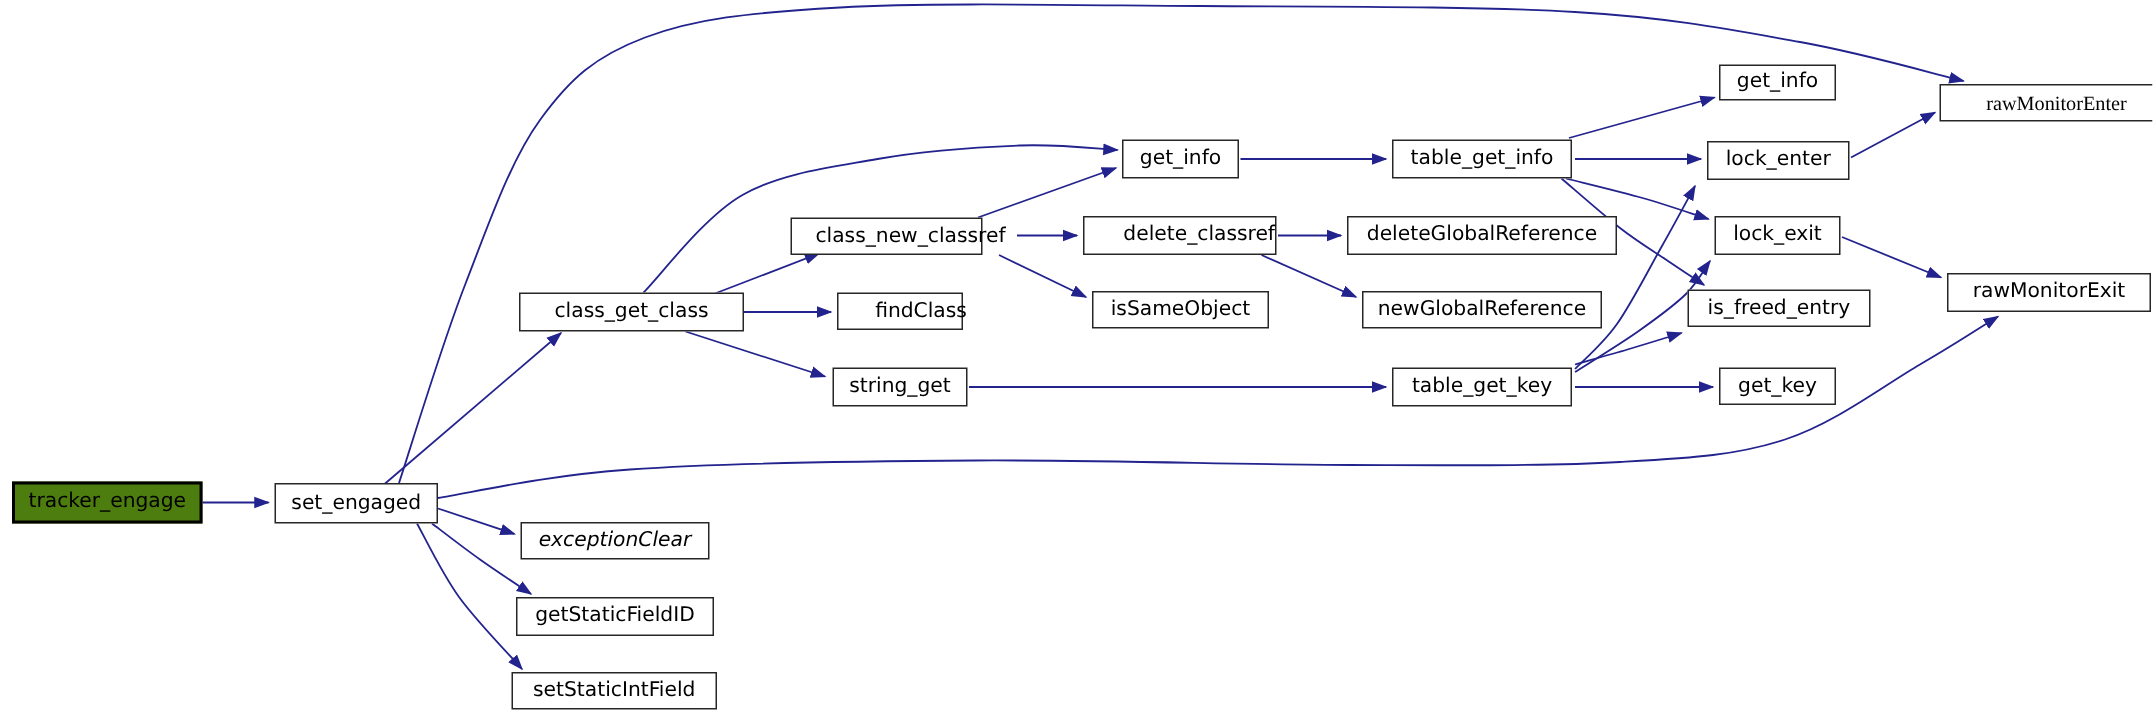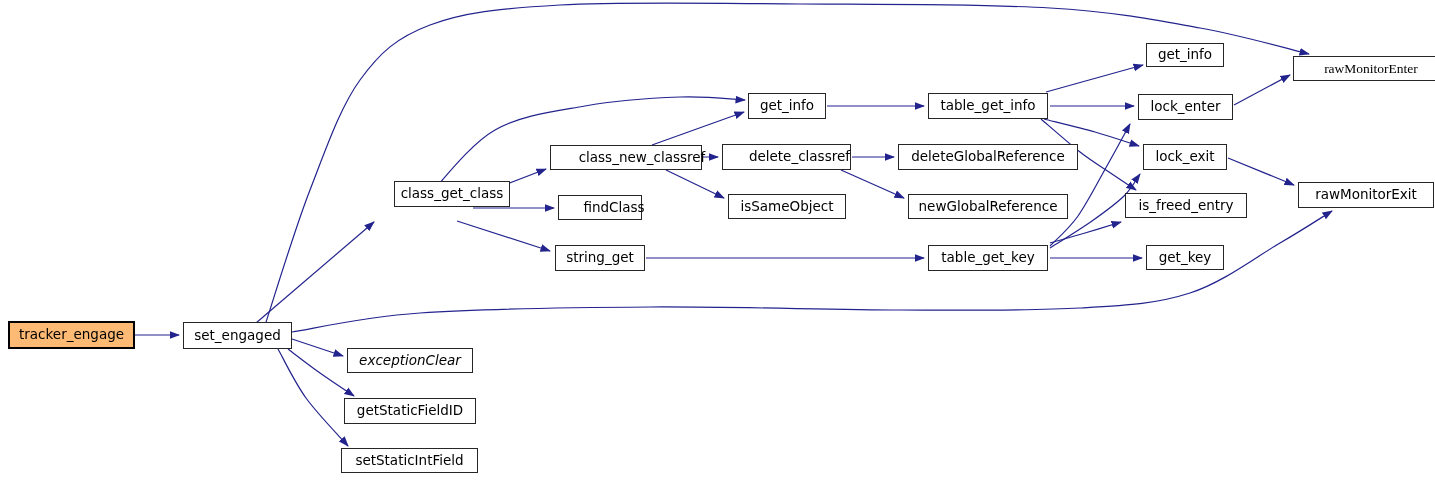--- a/index.html
+++ b/index.html
@@ -18,21 +18,21 @@
     display:flex;align-items:center;justify-content:center;
     background:#ffffff;
     border:1px solid #262626;
     color:#000;
     font-size:13.5px;
     line-height:1;
     white-space:nowrap;
     cursor:pointer;
   }
   .node.hl{
-    background:#fdba74;
+    background:#4d7c0f;
     border:2px solid #000;
   }
 </style>
 </head>
 <body>
 
 <div class="canvas">
   <svg id="edge-layer" width="1435" height="480" viewBox="0 0 1435 480" xmlns="http://www.w3.org/2000/svg">
     <defs>
       <marker id="arrow" markerUnits="userSpaceOnUse" markerWidth="11" markerHeight="9" refX="9.5" refY="4.5" orient="auto">
@@ -79,24 +79,24 @@
       </div>
       <div class="node" style="left: 347px; top: 348px; width: 126px; height: 25px; font-style: italic;">
         <span>exceptionClear</span>
       </div>
       <div class="node" style="left: 344px; top: 398px; width: 132px; height: 26px;">
         <span>getStaticFieldID</span>
       </div>
       <div class="node" style="left: 341px; top: 448px; width: 137px; height: 25px;">
         <span>setStaticIntField</span>
       </div>
-      <div class="node" style="left: 346px; top: 181px; width: 116px; height: 26px; margin-left: 48px;">
+      <div class="node" style="left: 346px; top: 195px; width: 150px; height: 26px;">
         <span>class_get_class</span>
       </div>
-      <div class="node" style="left: 550px; top: 145px; width: 152px; height: 25px; padding-left: 32px;">
+      <div class="node" style="left: 527px; top: 145px; width: 128px; height: 25px; padding-left: 32px;">
         <span>class_new_classref</span>
       </div>
       <div class="node" style="left: 558px; top: 195px; width: 84px; height: 25px; padding-left: 28px;">
         <span>findClass</span>
       </div>
       <div class="node" style="left: 555px; top: 245px; width: 90px; height: 26px;">
         <span>string_get</span>
       </div>
       <div class="node" style="left: 748px; top: 93px; width: 78px; height: 26px;">
         <span>get_info</span>

